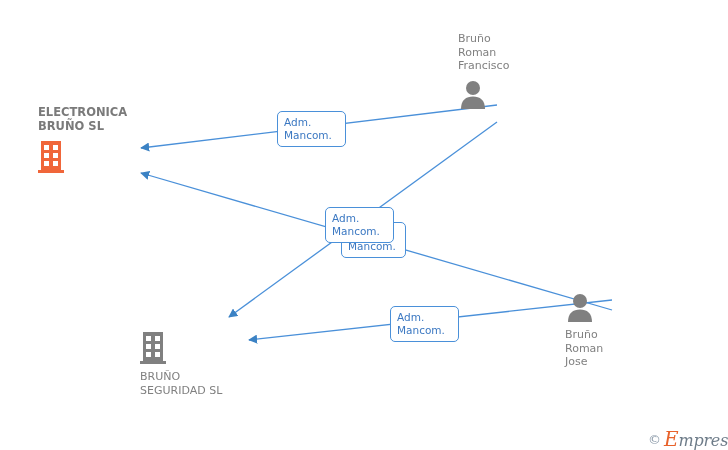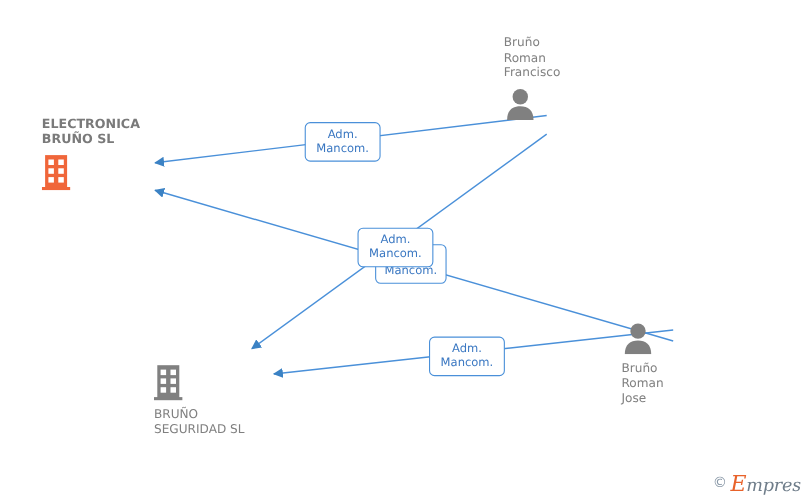--- a/index.html
+++ b/index.html
@@ -46,21 +46,21 @@
   }
   .edge-label {
     position: absolute;
     box-sizing: border-box;
     border: 1px solid #4a90d9;
     border-radius: 5px;
     background: #ffffff;
     color: #3b78c2;
     font-size: 10.5px;
     line-height: 13px;
-    text-align: center;
+    text-align: left;
     padding: 4px 6px 4px 6px;
     white-space: pre-line;
     font-family: "DejaVu Sans", sans-serif;
   }
   .edge-label.behind {
     z-index: 1;
   }
   .edge-label.front {
     z-index: 3;
   }

